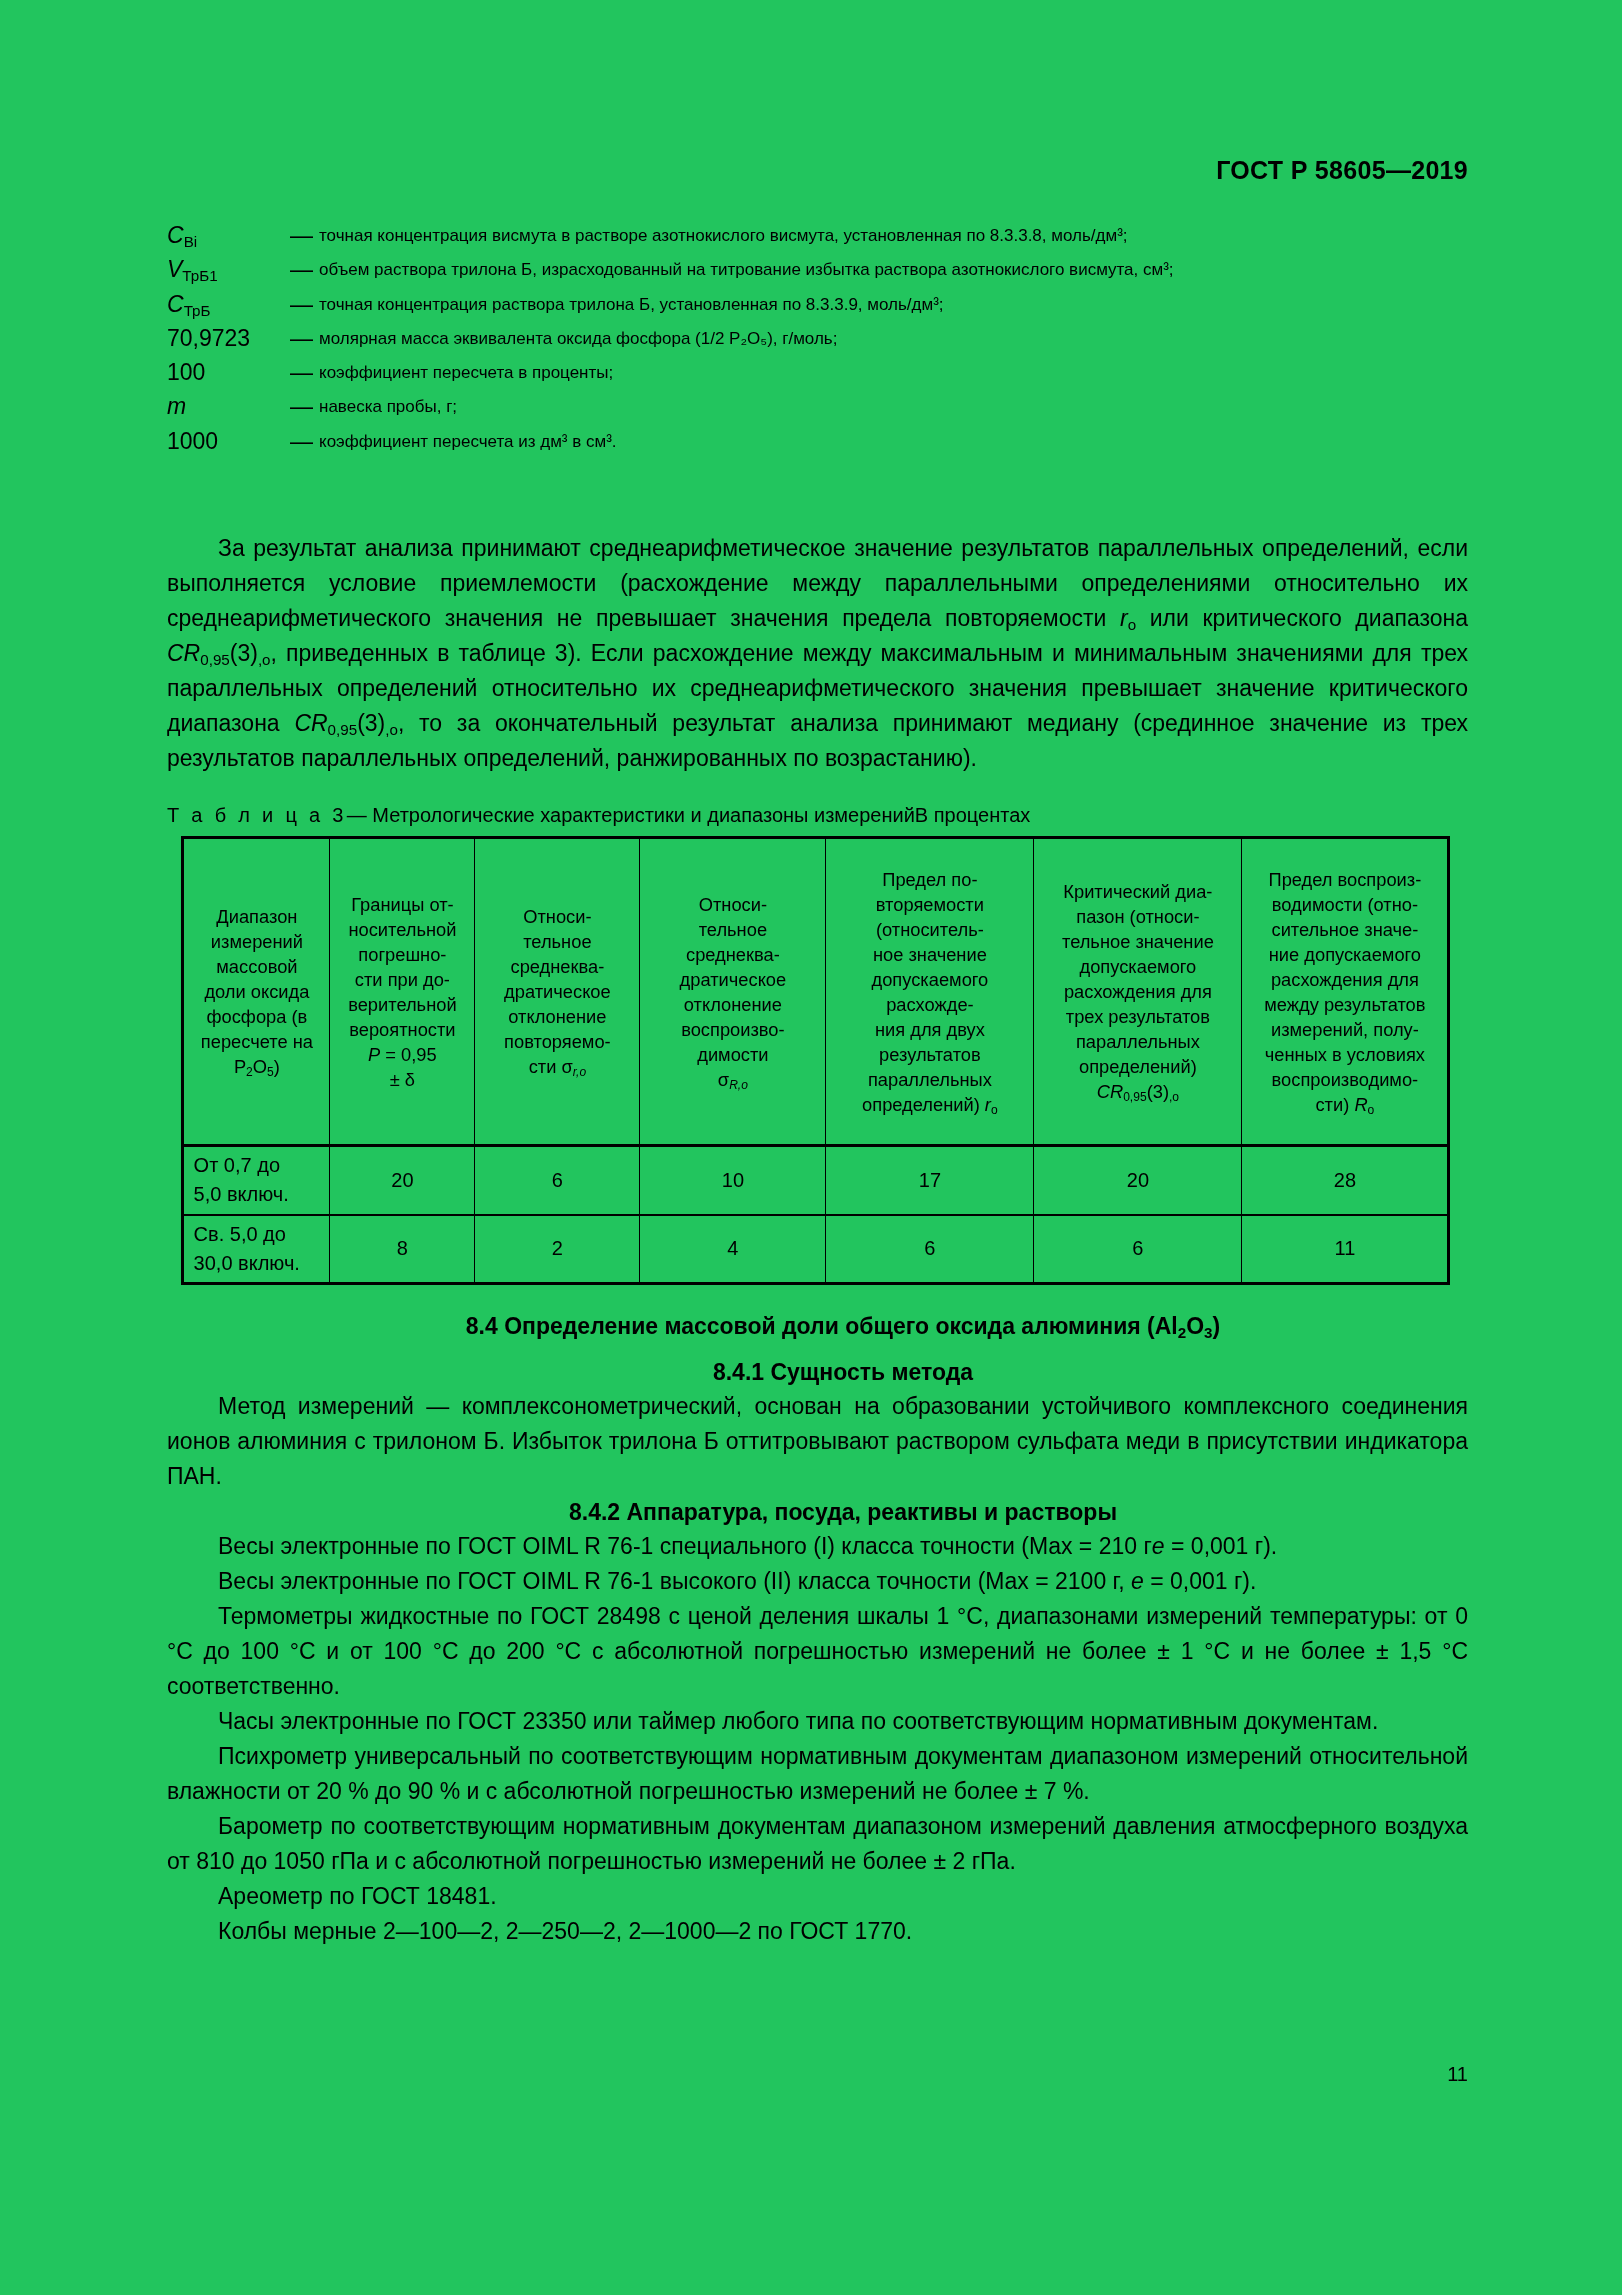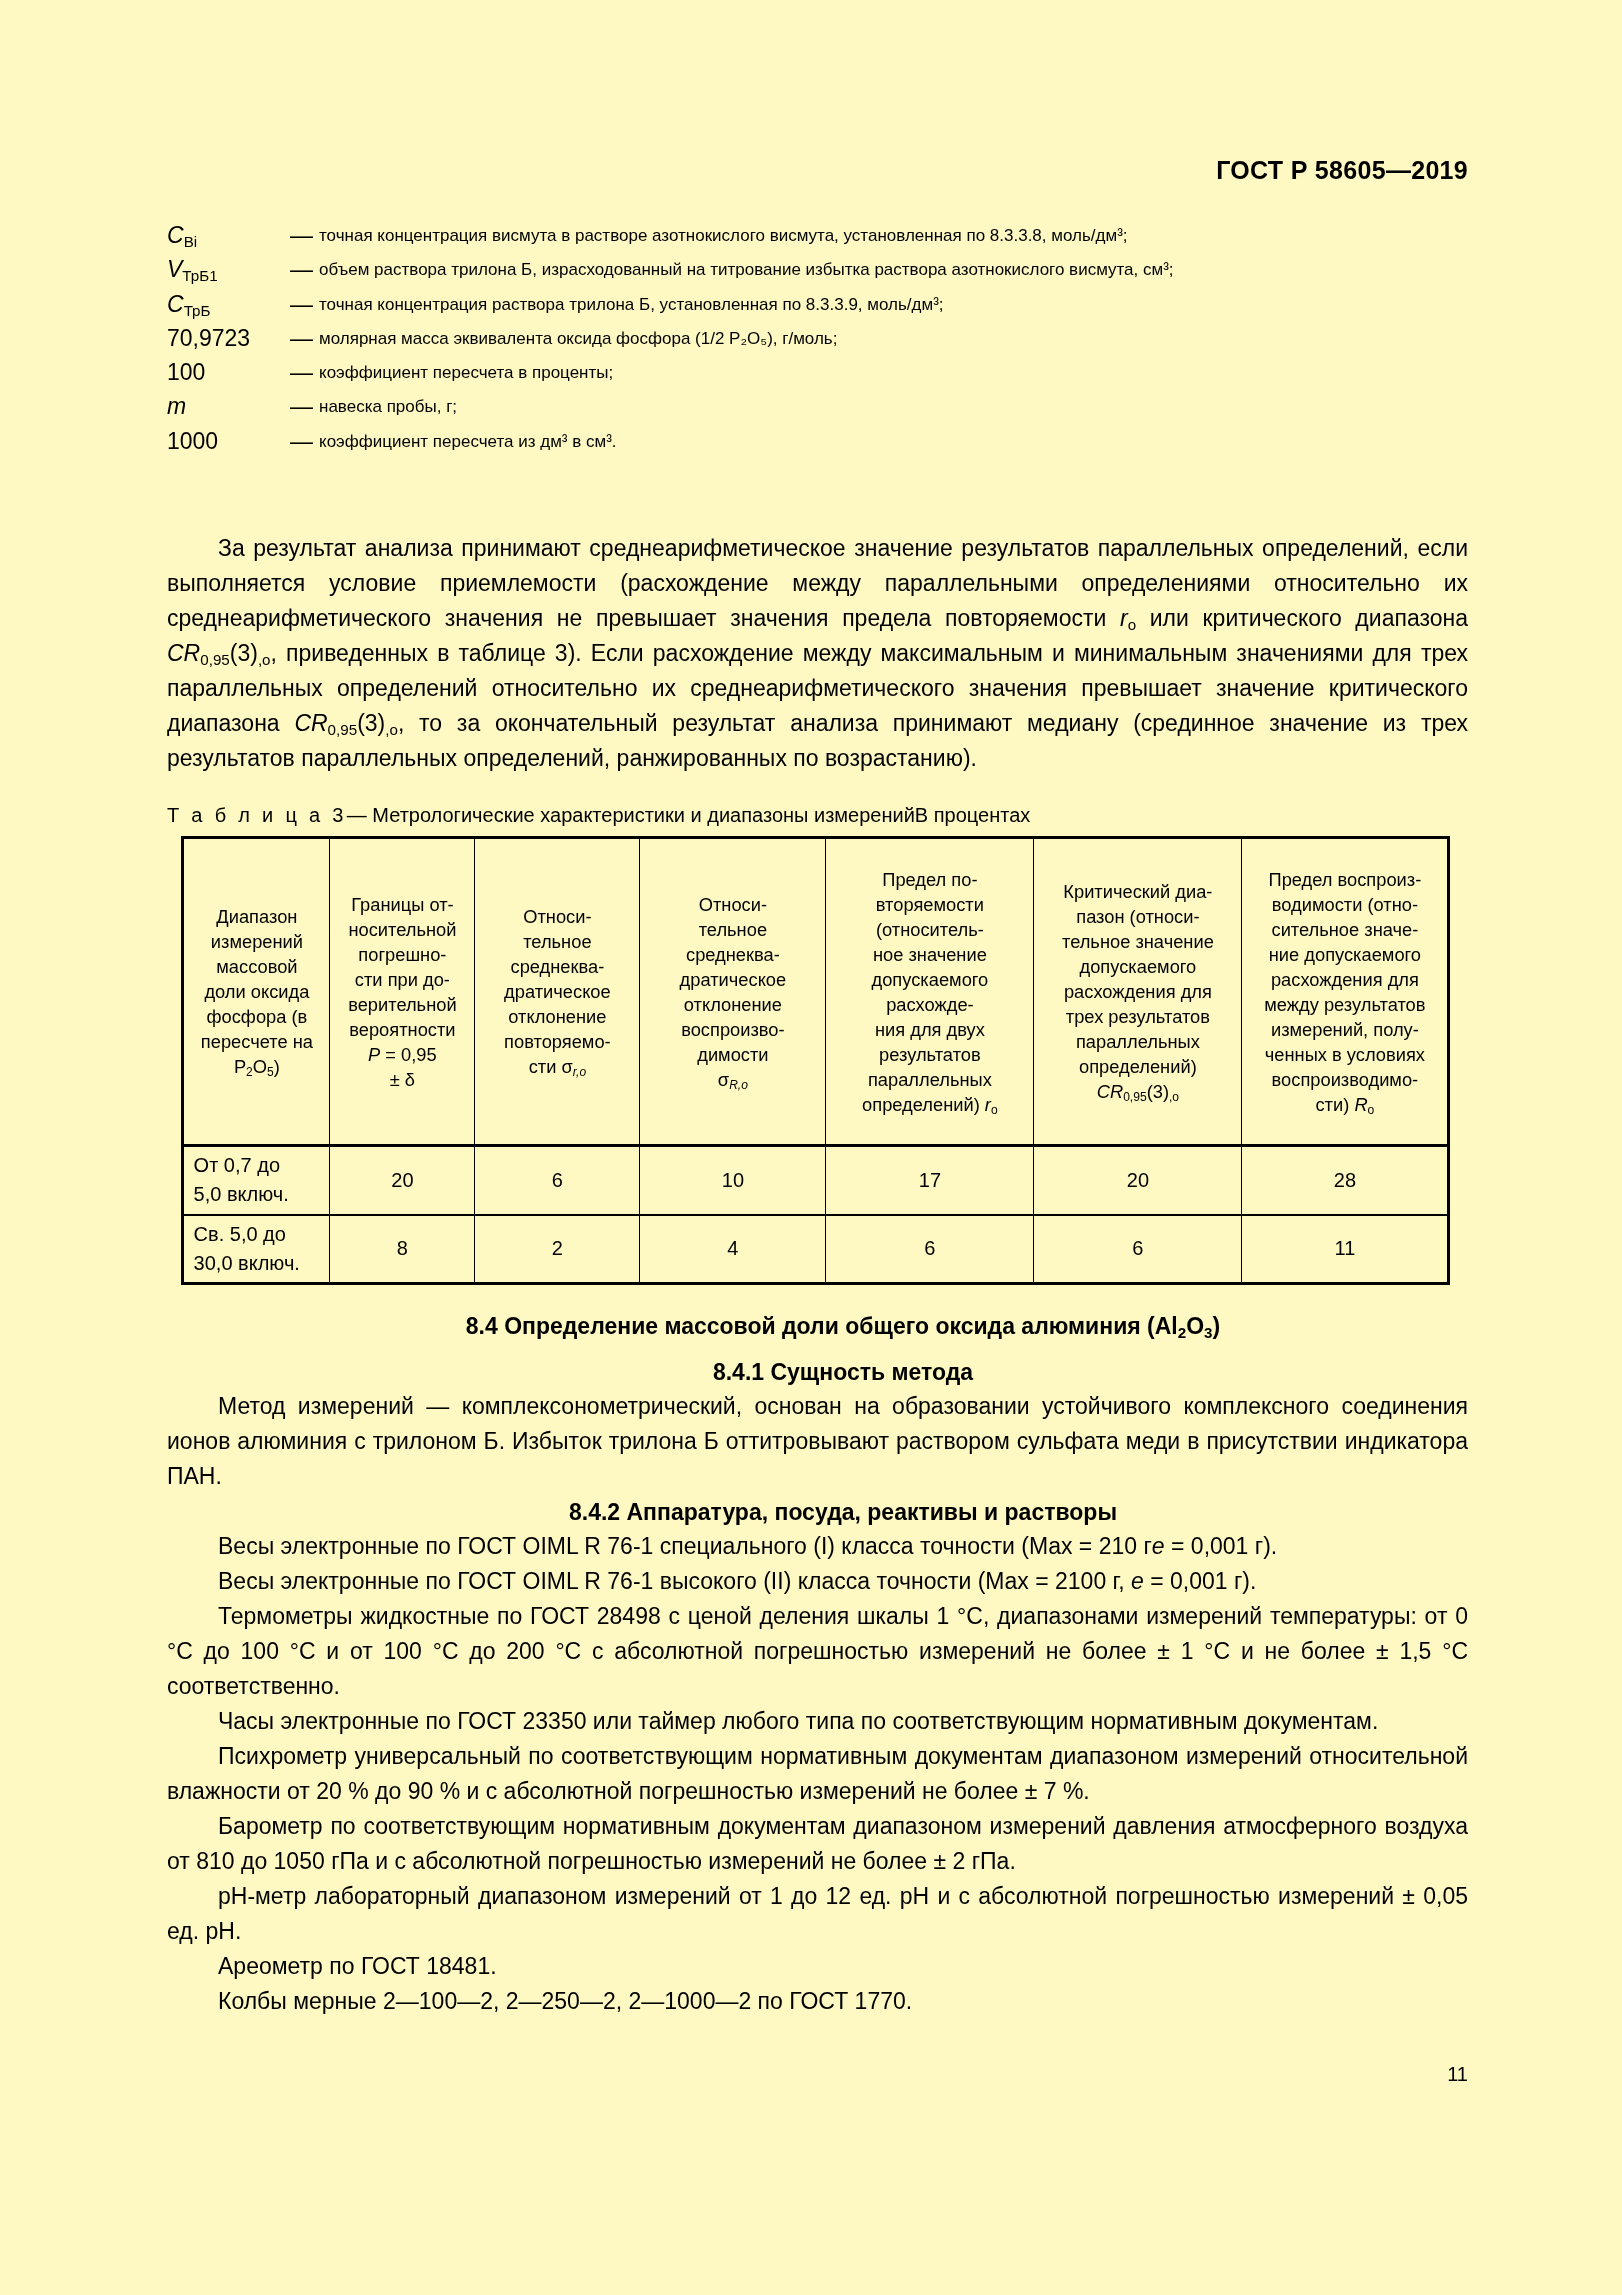--- a/index.html
+++ b/index.html
@@ -8,21 +8,21 @@
     background: #ffffff;
   }
   body {
     font-family: "Liberation Sans", sans-serif;
     color: #000000;
   }
   .page {
     position: relative;
     width: 1623px;
     height: 2295px;
-    background: #fef9c3;
+    background: #22c55e;
     box-sizing: border-box;
     padding: 0;
     overflow: hidden;
   }
   .content {
     position: absolute;
     left: 154px;
     top: 0;
     width: 1314px;
   }
@@ -382,21 +382,20 @@
       <h3 class="sec">8.4.2 Аппаратура, посуда, реактивы и растворы</h3>
 
       <p class="body"><span>Весы электронные по ГОСТ OIML R 76-1 специального (I) класса точности (Max = 210 г</span><span class="ital">е</span><span> = 0,001 г).</span></p>
 
       <p class="body"><span>Весы электронные по ГОСТ OIML R 76-1 высокого (II) класса точности (Max = 2100 г, </span><span class="ital">е</span><span> = 0,001 г).</span></p>
 
       <p class="body">Термометры жидкостные по ГОСТ 28498 с ценой деления шкалы 1 °С, диапазонами измерений температуры: от 0 °С до 100 °С и от 100 °С до 200 °С с абсолютной погрешностью измерений не более ± 1 °С и не более ± 1,5 °С соответственно.</p>
       <p class="body">Часы электронные по ГОСТ 23350 или таймер любого типа по соответствующим нормативным документам.</p>
       <p class="body">Психрометр универсальный по соответствующим нормативным документам диапазоном измерений относительной влажности от 20 % до 90 % и с абсолютной погрешностью измерений не более ± 7 %.</p>
       <p class="body">Барометр по соответствующим нормативным документам диапазоном измерений давления атмосферного воздуха от 810 до 1050 гПа и с абсолютной погрешностью измерений не более ± 2 гПа.</p>
-      <p class="body">рН-метр лабораторный диапазоном измерений от 1 до 12 ед. рН и с абсолютной погрешностью измерений ± 0,05 ед. рН.</p>
       <p class="body">Ареометр по ГОСТ 18481.</p>
       <p class="body">Колбы мерные 2—100—2, 2—250—2, 2—1000—2 по ГОСТ 1770.</p>
     </div>
 
     <div class="pagenum">11</div>
 
   </div>
 </div>
 
 

